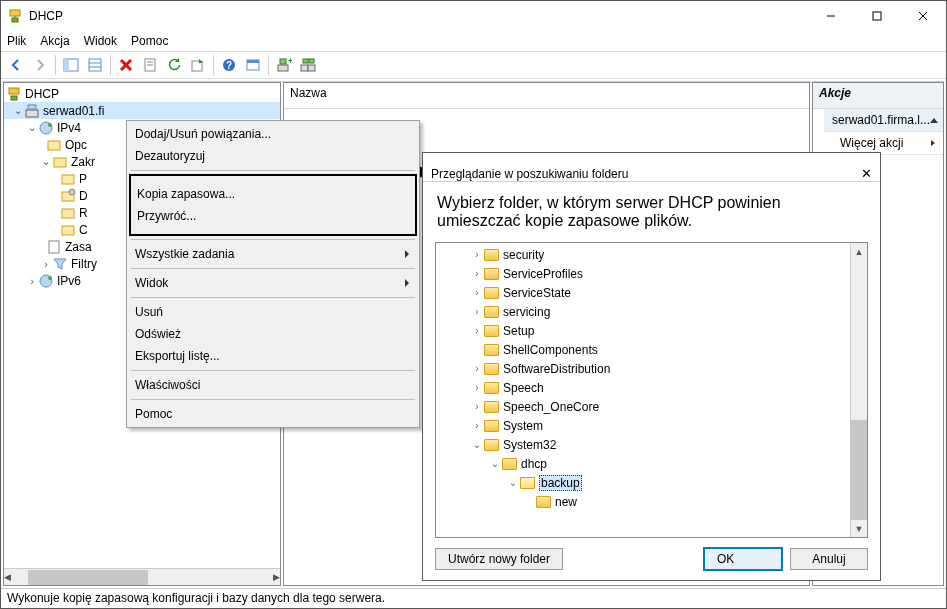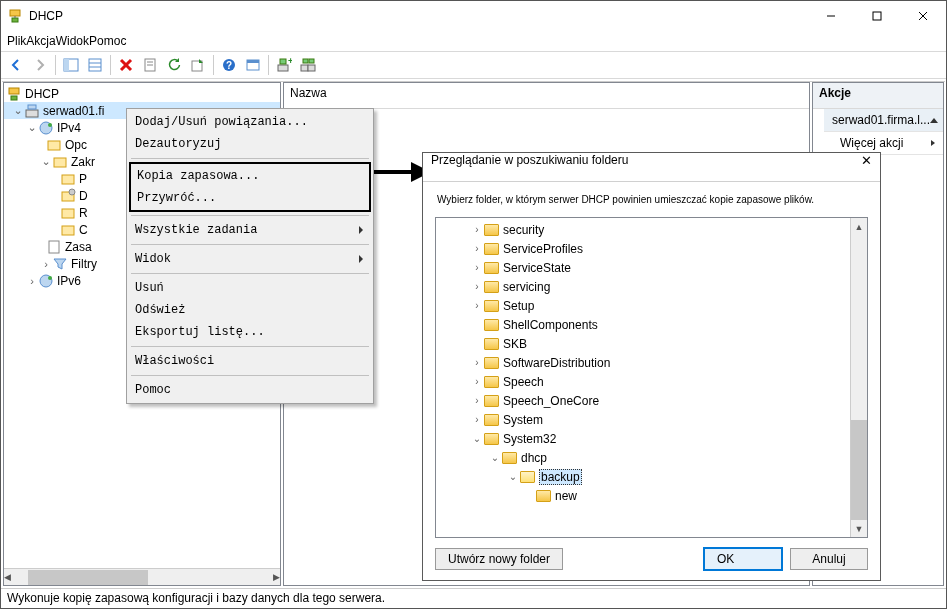--- a/index.html
+++ b/index.html
@@ -8,66 +8,66 @@
     background:#fff; width:947px; height:609px; overflow:hidden; position:relative;
     border:1px solid #555;
   }
   
   .titlebar {height:30px; display:flex; align-items:center;}
   .titlebar .title-icon{width:16px;height:16px;margin:0 6px;}
   .titlebar .title-text{flex:1;font-size:12px;}
   .winbtns{display:flex;}
   .winbtn{width:46px;height:30px;display:flex;align-items:center;justify-content:center;}
   
-  .menubar{height:20px;padding:0 6px;display:flex;align-items:center;}
+  .menubar{height:20px;padding:0 6px;display:flex;align-items:center;gap:14px;}
   .menubar span{cursor:default;}
   
   .toolbar{height:28px;border-top:1px solid #d9d9d9;border-bottom:1px solid #d9d9d9;
     padding:2px 4px;display:flex;align-items:center;gap:2px;}
   .tbtn{width:22px;height:22px;display:flex;align-items:center;justify-content:center;border:1px solid transparent;}
   .tbtn svg{width:16px;height:16px;}
   .tsep{width:1px;height:20px;background:#ccc;margin:0 2px;}
   
   .main{position:absolute;top:80px;bottom:22px;left:1px;right:1px;display:flex;border-top:1px solid #ccc;}
   .treecol{width:278px;border:1px solid #828790;position:relative;margin:0 1px;}
   .namecol{flex:1;border:1px solid #828790;margin:0 1px;display:flex;flex-direction:column;}
   .actcol{width:132px;border:1px solid #828790;margin:0 1px;display:flex;flex-direction:column;}
   .colhdr{height:26px;background:#fff;border-bottom:1px solid #d9d9d9;padding:3px 6px;font-weight:400;}
-  .colhdr.bold{font-weight:700;background:#eef2f6;}
+  .colhdr.bold{font-weight:700;background:#eef2f6;font-style:italic;}
   
   .tree{padding:2px 0;font-size:12px;}
   .trow{display:flex;align-items:center;height:17px;white-space:nowrap;}
   .trow .exp{width:12px;text-align:center;color:#666;font-size:11px;}
   .trow .ticon{width:16px;height:16px;margin-right:3px;flex-shrink:0;}
   .trow.sel{background:#cde8ff;}
   
-  .ctxmenu{position:absolute;left:125px;top:107px;width:248px;background:#f0f0f0;
-    border:1px solid #a0a0a0;box-shadow:3px 3px 3px rgba(0,0,0,.25);padding:2px;z-index:5;font-family:Liberation Mono, monospace;}
+  .ctxmenu{position:absolute;left:125px;top:119px;width:294px;background:#f0f0f0;
+    border:1px solid #a0a0a0;box-shadow:3px 3px 3px rgba(0,0,0,.25);padding:2px;z-index:5;}
   .cmrow{height:22px;display:flex;align-items:center;padding:0 20px 0 6px;position:relative;}
   .cmrow.hasarrow::after{content:"";position:absolute;right:8px;top:7px;
     border-left:4px solid #333;border-top:4px solid transparent;border-bottom:4px solid transparent;}
   .cmsep{height:1px;background:#c0c0c0;margin:3px 2px;}
-  .cmbox{border:2px solid #000;padding:1px 0;text-align:right;}
+  .cmbox{border:2px solid #000;padding:7px 0;text-align:right;}
   
   .actitem{padding:4px 8px;display:flex;align-items:center;justify-content:space-between;border-bottom:1px solid #e4e4e4;margin-left:11px;}
   .actitem.hl{background:#e9f0f6;}
   .arrow-up{border-left:4px solid transparent;border-right:4px solid transparent;border-bottom:5px solid #333;}
   .arrowr-sm{border-top:3px solid transparent;border-bottom:3px solid transparent;border-left:4px solid #333;}
   
   .statusbar{position:absolute;bottom:0;left:0;right:0;height:20px;border-top:1px solid #ccc;
     padding:2px 6px;font-size:12px;}
   
   .big-arrow{position:absolute;left:255px;top:155px;z-index:4;pointer-events:none;}
   
   .dialog{position:absolute;left:421px;top:151px;width:459px;height:429px;border:1px solid #5a5a5a;
     background:#fff;z-index:10;display:flex;flex-direction:column;}
-  .dlg-title{height:28px;display:flex;align-items:flex-start;padding:0 8px;font-size:12px;}
+  .dlg-title{height:28px;display:flex;align-items:flex-end;padding:0 8px;font-size:12px;}
   .dlg-title .x{margin-left:auto;font-family:Arial;font-size:13px;}
   .dlghr{height:1px;background:#d0d0d0;}
-  .dlg-instr{padding:12px 14px;font-size:10px;}
+  .dlg-instr{padding:12px 14px;font-size:16px;}
   .dlg-tree-wrap{flex:1;margin:0 12px;border:1px solid #828790;overflow:hidden;position:relative;}
   .dlg-tree{padding:2px 0;}
   .frow{display:flex;align-items:center;height:19px;white-space:nowrap;}
   .frow .fexp{width:14px;text-align:center;color:#666;font-size:10px;}
   .frow .ficon{width:15px;height:12px;background:linear-gradient(#ffe9a6,#f5c648);border:1px solid #d4a017;border-radius:1px;margin-right:4px;}
   .frow.sel .lbl{background:#cde8ff;border:1px dotted #333;padding:0 1px;}
   .dlg-scroll{position:absolute;right:0;top:0;bottom:0;width:17px;background:#efefef;
     border-left:1px solid #ccc;display:flex;flex-direction:column;}
   .sbtn{height:17px;display:flex;align-items:center;justify-content:center;font-size:9px;color:#555;}
   .sthumb{background:#c7c7c7;flex:0 0 100px;margin-top:auto;}
@@ -389,24 +389,20 @@
         </div>
       <div class="frow" style="padding-left:34px">
           <span class="fexp">›</span>
           <span class="ficon"></span>
           <span>Setup</span>
         </div>
       <div class="frow" style="padding-left:48px">
           <span class="ficon"></span>
           <span>ShellComponents</span>
         </div>
-      <div class="frow" style="padding-left:48px">
-          <span class="ficon"></span>
-          <span>SKB</span>
-        </div>
       <div class="frow" style="padding-left:34px">
           <span class="fexp">›</span>
           <span class="ficon"></span>
           <span>SoftwareDistribution</span>
         </div>
       <div class="frow" style="padding-left:34px">
           <span class="fexp">›</span>
           <span class="ficon"></span>
           <span>Speech</span>
         </div>

